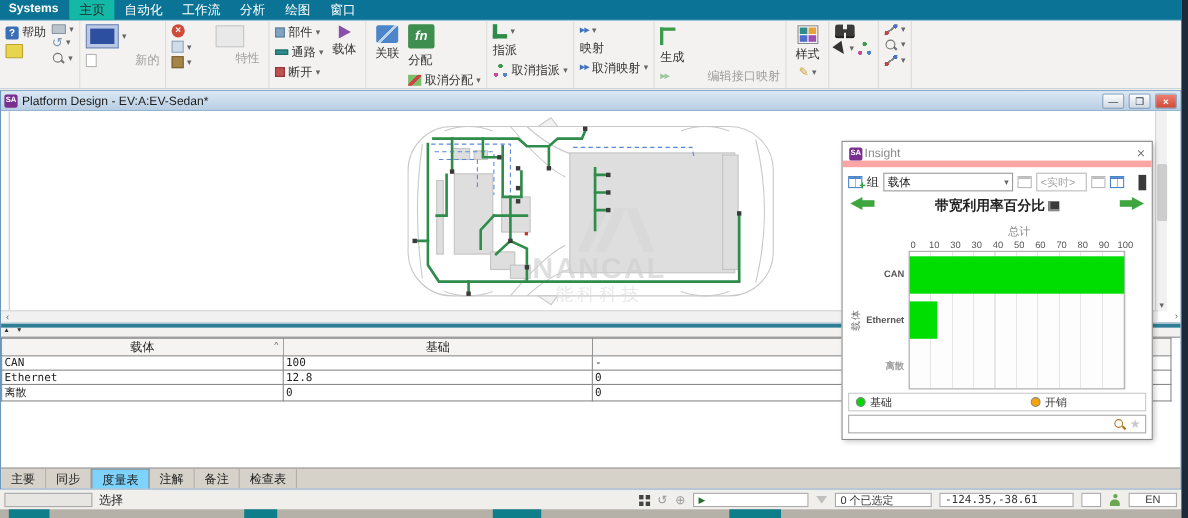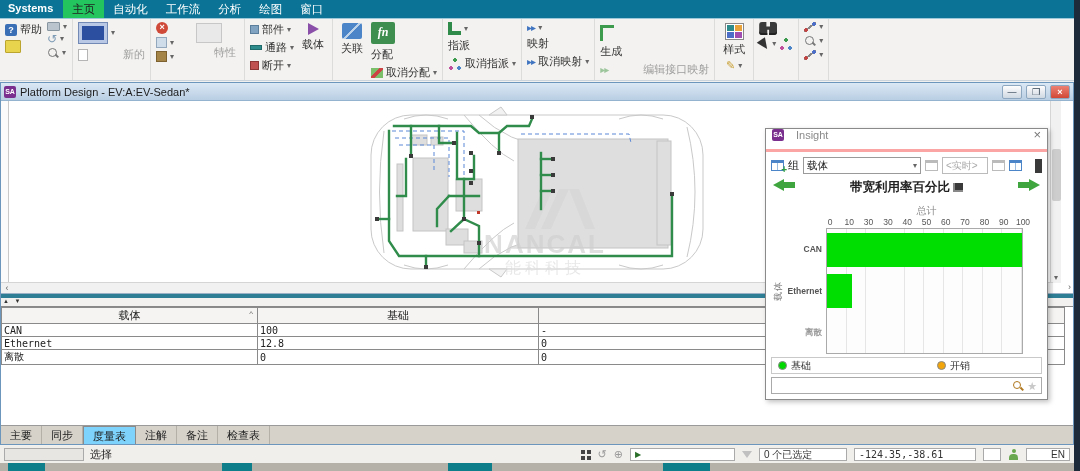--- a/index.html
+++ b/index.html
@@ -6,21 +6,21 @@
   html,body { width:1080px; height:471px; overflow:hidden;
     font-family:"Liberation Sans","DejaVu Sans",sans-serif; font-size:11px; color:#222; background:#f2f1ef; }
   #app { position:relative; width:1080px; height:471px; background:#f2f1ef; }
   .desktop-edge { position:absolute; right:0; top:0; width:6px; height:471px; background:#1c2a3a; }
 
   
   .menubar { position:absolute; left:0; top:0; width:1074px; height:19px; background:#0b7496;
     border-bottom:1px solid #9cc8da; display:flex; align-items:stretch; color:#fff; }
   .menubar .sysbtn { padding:2px 10px 0 8px; font-weight:bold; font-size:11px; }
   .menutab { padding:2px 9px 0 9px; font-size:11.5px; cursor:default; }
-  .menutab.active { background:#22c55e; color:#222; }
+  .menutab.active { background:#14b8a6; color:#222; }
 
   
   .ribbon { position:absolute; left:0; top:19px; width:1074px; height:62px; background:#f3f2f0;
     display:flex; align-items:stretch; border-bottom:1px solid #c9d4dd; }
   .rgroup { border-right:1px solid #dcdcda; padding:3px 5px; display:flex; gap:5px; align-items:flex-start; }
   .rcol { display:flex; flex-direction:column; gap:3px; }
   .rrow { display:flex; align-items:center; gap:3px; }
   .rlabel { font-size:11px; color:#333; white-space:nowrap; }
   .rlabel.dim { color:#9d9d9d;margin-left:32px; }
   .dd { font-size:8px; color:#666; line-height:1; }
@@ -41,21 +41,21 @@
   .i-brown { width:11px; height:11px; background:#a58448; border:1px solid #7d6230; }
   .i-props { width:26px; height:20px; background:#e9e9e9; border:1px solid #c7c7c7; }
   .i-sq-blue { width:9px; height:9px; background:#7fa3c0; border:1px solid #5a7e9b; }
   .i-bar-teal { width:12px; height:5px; background:#2e8b8b; border:1px solid #1f6a6a; }
   .i-sq-red { width:9px; height:9px; background:#c05050; border:1px solid #8d3434; }
   .i-carrier { width:0; height:0; border-top:6px solid transparent; border-bottom:6px solid transparent;
     border-left:11px solid #8a4fa8; }
   .i-assoc { width:20px; height:16px; background:
     linear-gradient(135deg,#4d86c8 0 45%, #bcd2e8 45% 55%, #4d86c8 55%); border-radius:2px; }
   .i-fn { width:24px; height:22px; background:#3e8e4f; color:#fff; font-style:italic; font-weight:bold;
-    font-size:12px; text-align:center; line-height:21px; border-radius:2px;font-family:Liberation Serif, serif; }
+    font-size:12px; text-align:center; line-height:21px; border-radius:2px; }
   .i-slash { width:12px; height:10px; background:linear-gradient(135deg,#7cbf6a 0 40%, #c44 40% 60%, #7cbf6a 60%); }
   .i-pipe { width:13px; height:13px; border-left:4px solid #2e8b4a; border-bottom:4px solid #2e8b4a; }
   .i-map { color:#3f74c0; font-size:10px; letter-spacing:-1px; }
   .i-gen { width:14px; height:16px; border-left:3px solid #3d9b4e; border-top:3px solid #3d9b4e; margin-top:3px; }
   .i-style { display:grid; grid-template-columns:7px 7px; grid-template-rows:6px 6px; gap:1px;
     border:1px solid #888; padding:1px; background:#fff; }
   .i-style i { display:block; }
   .i-binoc { width:18px; height:13px; background:#3a3a3a; border-radius:3px;
     box-shadow:inset 0 -2px 0 #222; clip-path:polygon(0 0,40% 0,40% 35%,60% 35%,60% 0,100% 0,100% 100%,55% 100%,55% 60%,45% 60%,45% 100%,0 100%); }
   .i-cursor { width:0; height:0; border-left:5px solid transparent; border-right:5px solid transparent;
@@ -128,21 +128,21 @@
     border-top:7px solid #c0c0c0; }
   .i-person { width:11px; height:11px; position:relative; }
   .i-person:before { content:""; position:absolute; left:3.5px; top:0; width:4px; height:4px; border-radius:50%; background:#6aa84f; }
   .i-person:after { content:""; position:absolute; left:1px; top:4.5px; width:9px; height:6px; border-radius:4px 4px 0 0; background:#6aa84f; }
   .bottomstrip { position:absolute; left:0; top:463px; width:1074px; height:8px; background:#b5b1a9; }
   .bottomstrip i { position:absolute; top:0; height:8px; background:#0e7f8a; display:block; }
 
   
   .insight { position:absolute; left:765px; top:128px; width:283px; height:272px; background:#fff;
     border:1px solid #8a8a8a; box-shadow:2px 2px 5px rgba(0,0,0,.25); z-index:20; display:flex; flex-direction:column; }
-  .ins-title { height:23px; display:flex; align-items:flex-start; gap:12px; padding:0 6px; border-bottom:3px solid #fca5a5; }
+  .ins-title { height:23px; display:flex; align-items:flex-end; gap:2px; padding:0 6px; border-bottom:6px solid #fca5a5; }
   .ins-title .txt { color:#8a8a8a; font-size:11px; flex:1; }
   .ins-close { color:#777; font-size:13px; line-height:12px; }
   .ins-toolbar { height:27px; display:flex; align-items:center; gap:4px; padding:0 5px; }
   .i-tbl { width:13px; height:11px; background:#fff; border:1px solid #4d86c8;
     background-image:linear-gradient(#4d86c8 2px,transparent 2px), linear-gradient(90deg,transparent 5px,#9cbce0 5px,#9cbce0 6px,transparent 6px); }
   .i-tbl.add { position:relative; }
   .i-tbl.add:after { content:"+"; position:absolute; right:-4px; bottom:-5px; color:#2f9e3f; font-weight:bold; font-size:10px; }
   .i-tbl.dim { border-color:#bbb; background-image:linear-gradient(#bbb 2px,transparent 2px); }
   .ins-select { width:118px; height:17px; border:1px solid #9a9a9a; background:#fff; display:flex;
     align-items:center; padding:0 3px; font-size:10.5px; }
@@ -624,21 +624,21 @@
       </div>
       <span class="i-funnel"></span>
       <div class="sunken" style="width:88px">
         <span>0 个已选定</span>
       </div>
       <div class="sunken" style="width:122px;font-family:'DejaVu Sans Mono',monospace">
         <span>-124.35,-38.61</span>
       </div>
       <div class="sunken" style="width:18px"></div>
       <span class="i-person"></span>
-      <div class="sunken" style="width:44px;justify-content:flex-end">
+      <div class="sunken" style="width:44px;justify-content:center">
         <span>EN</span>
       </div>
     </div>
   </div>
 
   <div class="bottomstrip">
     <i style="left:8px;width:37px"></i>
     <i style="left:222px;width:30px"></i>
     <i style="left:448px;width:44px"></i>
     <i style="left:663px;width:47px"></i>

